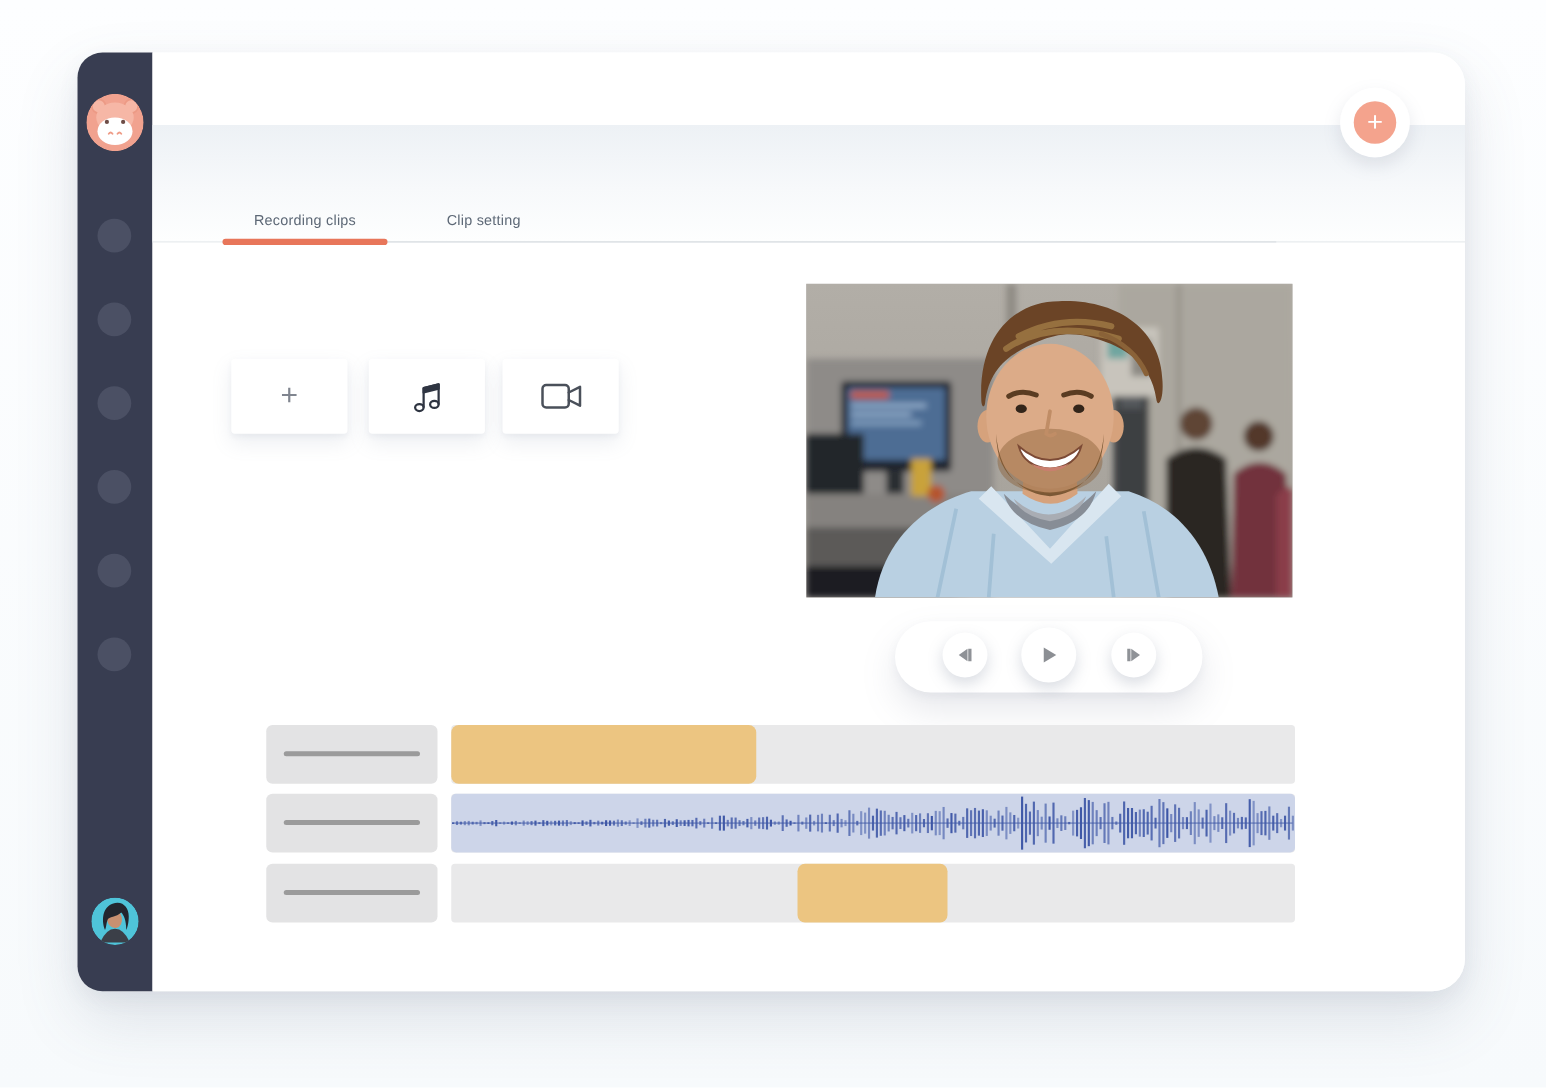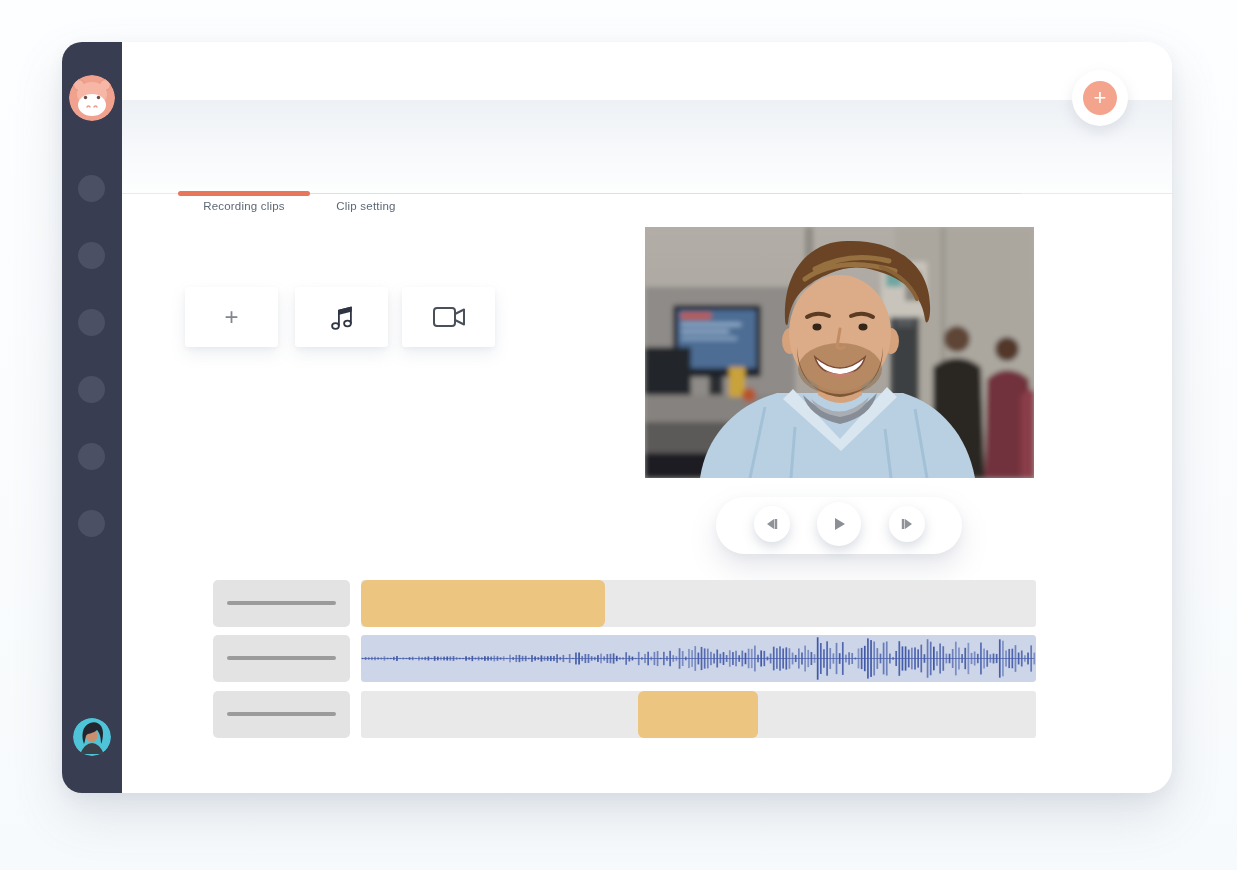--- a/index.html
+++ b/index.html
@@ -24,23 +24,23 @@
     border-bottom:1px solid #e8ebee; }
 
   
   .fab-halo { position:absolute; left:950px; top:28px; width:56px; height:56px; border-radius:50%; background:#ffffff;
     box-shadow:0 6px 14px rgba(120,130,150,0.18); }
   .fab { position:absolute; left:961px; top:39px; width:34px; height:34px; border-radius:50%; background:#f4a38d;
     color:#ffffff; font-size:22px; font-weight:400; line-height:32px; text-align:center; border:none; cursor:pointer; z-index:3; }
 
   
   .tab { position:absolute; top:124px; height:22px; font-size:11.5px; color:#5d6876; letter-spacing:0.2px;
-    text-align:center; cursor:pointer; background:none; border:none; font-family:inherit; z-index:2;margin-top:29px; }
+    text-align:center; cursor:pointer; background:none; border:none; font-family:inherit; z-index:2; }
   .tab-recording { left:56px; width:132px; }
-  .tab-clip-setting { left:184px; width:120px; }
+  .tab-clip-setting { left:205px; width:120px; }
   .tab-underline { position:absolute; left:56px; top:149px; width:132px; height:5px; border-radius:3px; background:#e8765a; z-index:2; }
   .tab-divider { position:absolute; left:56px; top:151px; width:843px; height:1px; background:#dcdfe3; z-index:1; }
 
   
   .tool-card { position:absolute; top:245px; width:93px; height:60px; background:#ffffff; border-radius:3px;
     box-shadow:0 7px 16px rgba(130,140,160,0.14), 0 2px 4px rgba(130,140,160,0.08);
     display:flex; align-items:center; justify-content:center; border:none; cursor:pointer; }
   .tool-add { left:63px; }
   .tool-music { left:173px; }
   .tool-camera { left:280px; }

